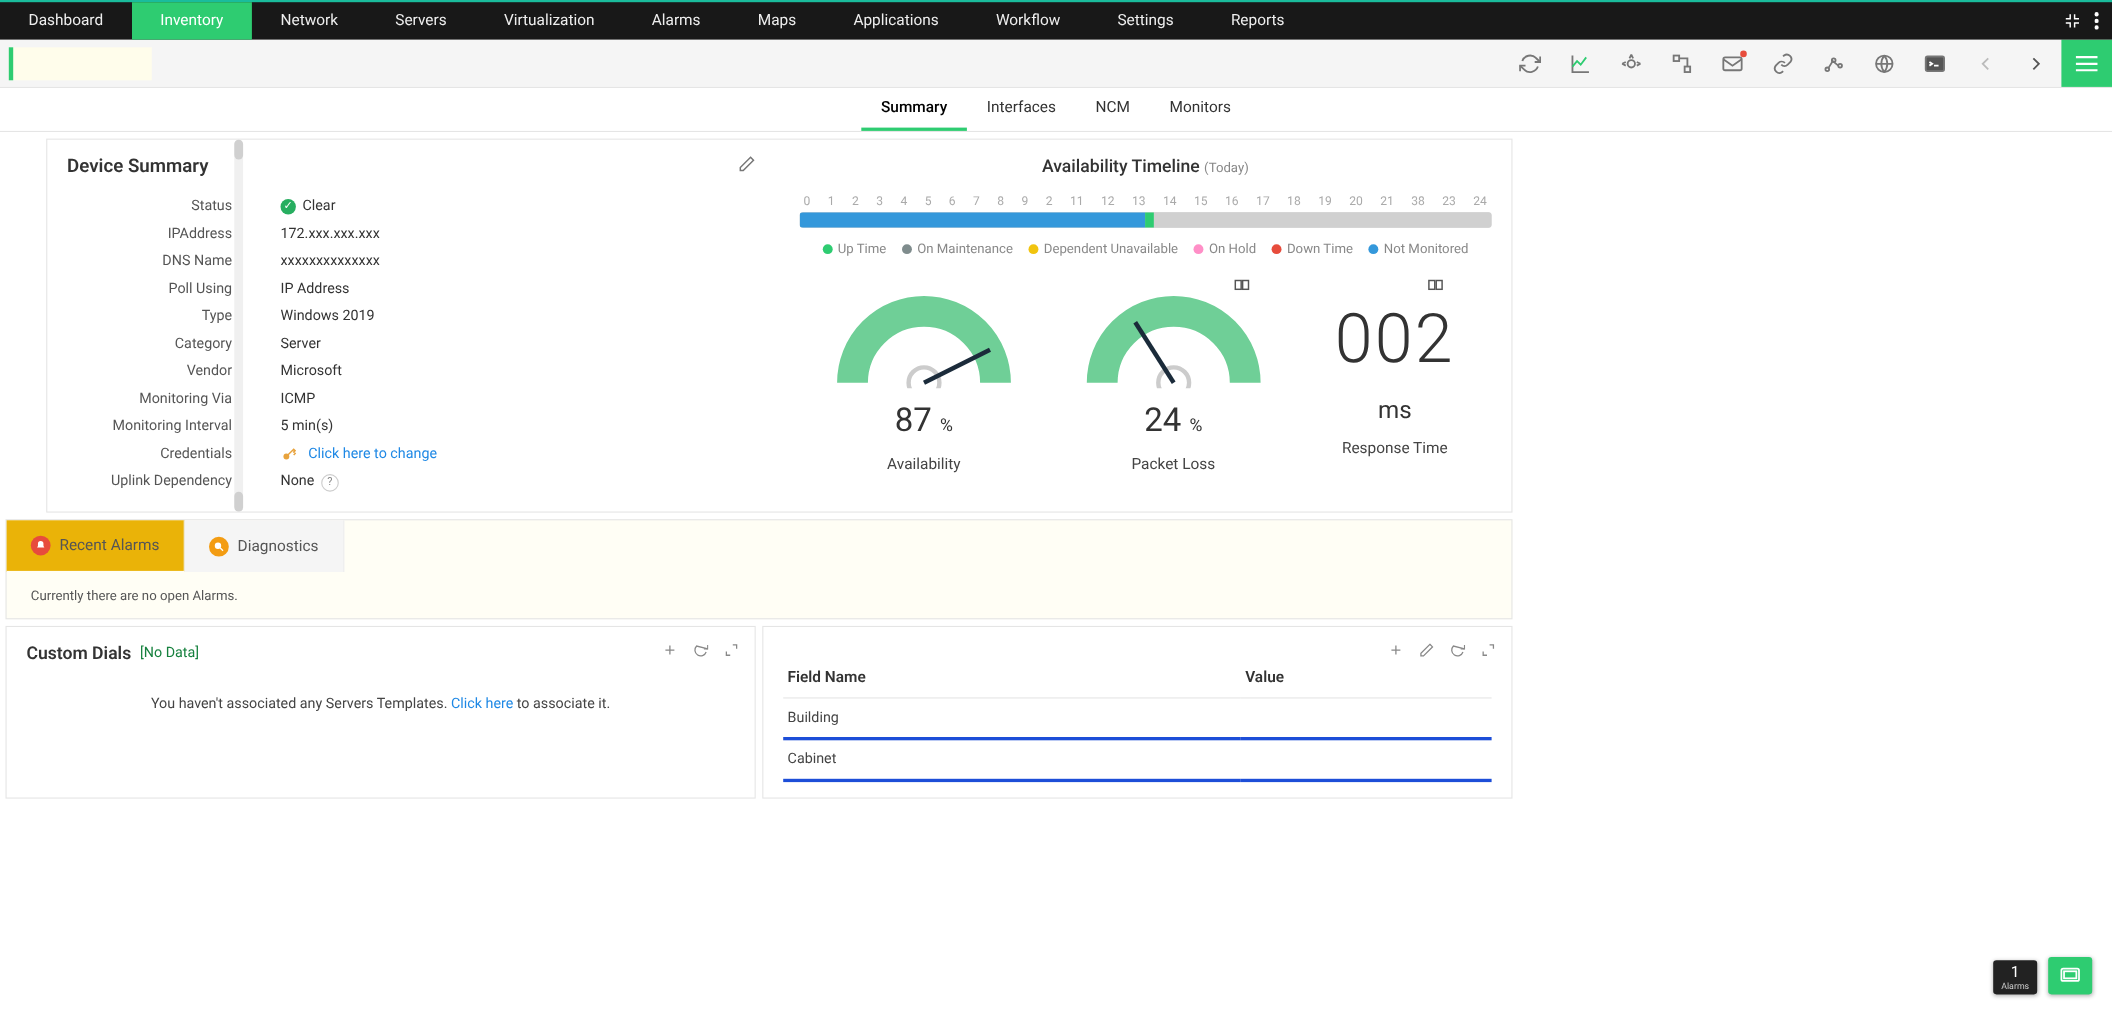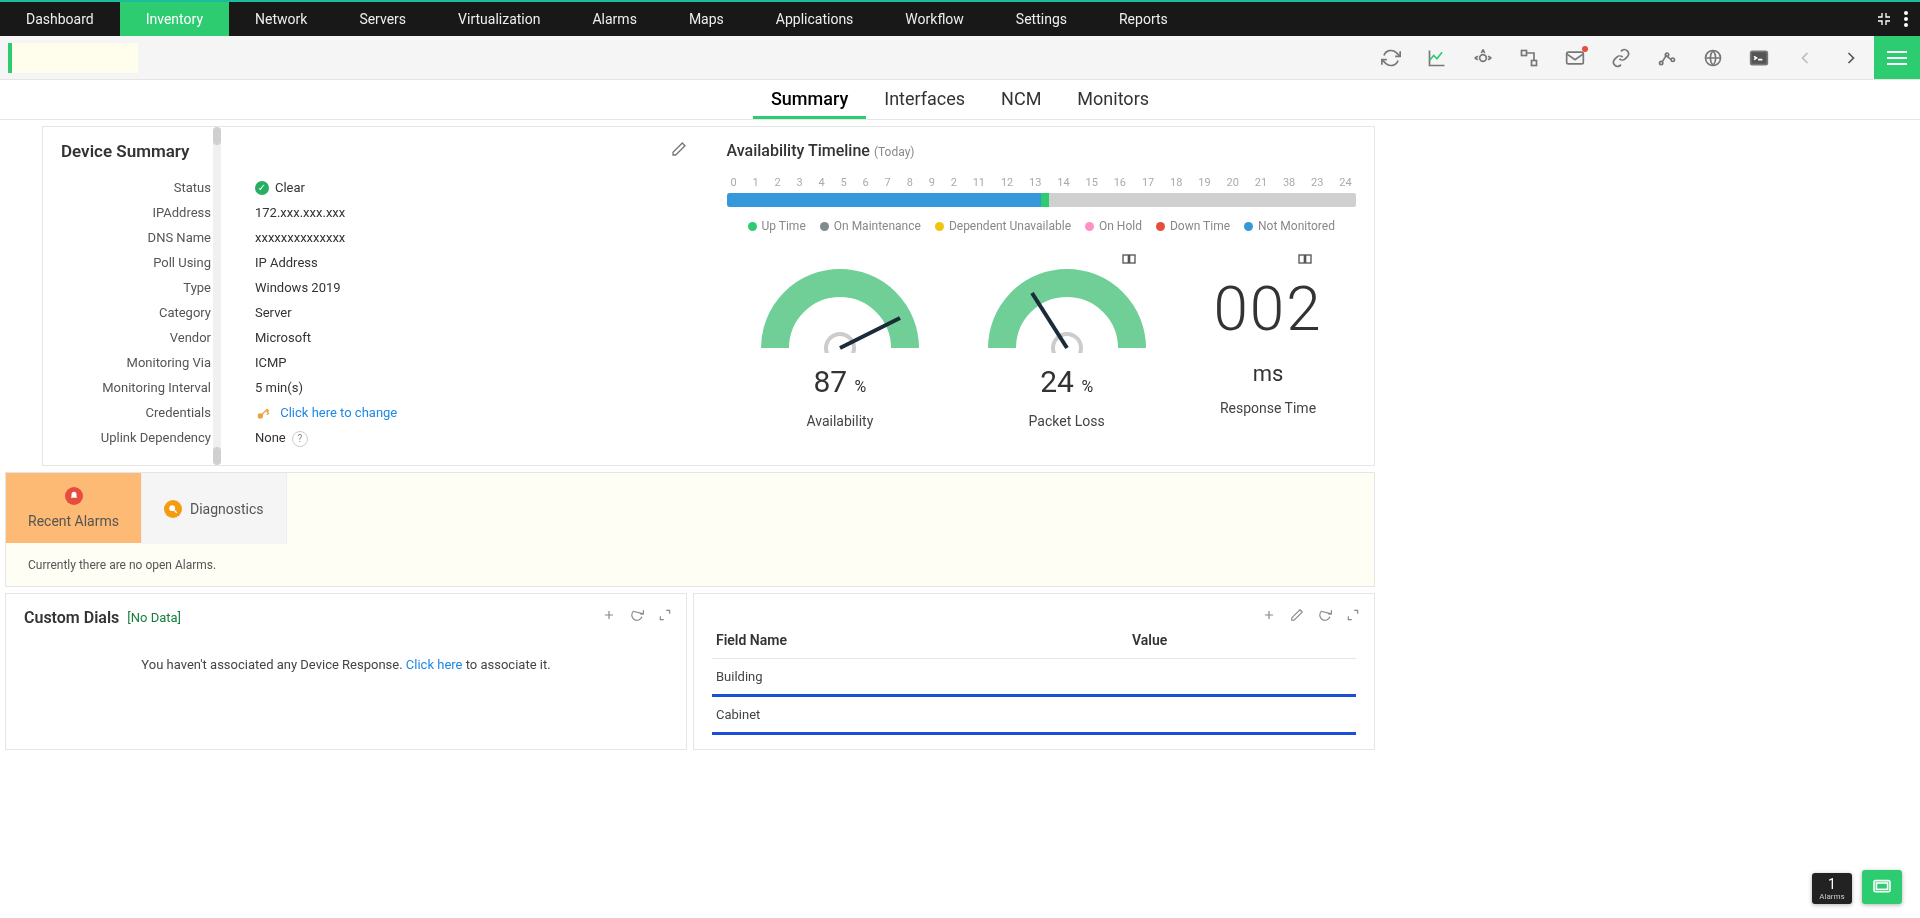--- a/index.html
+++ b/index.html
@@ -80,21 +80,21 @@
   .red-dot{position:absolute; top:10px; right:10px; width:6px;height:6px;background:#e74c3c;border-radius:50%;}
   
   .page-tabs {
     display:flex; justify-content:center;
     border-bottom: 1px solid #e5e5e5;
     height: 40px;
   }
   .page-tabs .tab {
     padding: 0 18px;
     display:flex; align-items:center;
-    font-size:18px;
+    font-size:14px;
     color:#333;
     cursor:pointer;
     border-bottom: 3px solid transparent;
   }
   .page-tabs .tab.active { border-bottom-color:#2ecc71; color:#000; font-weight:500;}
   
   .content {
     width: 1370px;
     margin: 0 0 0 5px;
   }
@@ -121,21 +121,21 @@
     width:8px; background:#f0f0f0; border-radius:4px; position:absolute; left:170px; top:0; bottom:0;
   }
   .ds-scroll::before{content:'';position:absolute;top:0;left:0;right:0;height:18px;background:#d0d0d0;border-radius:4px;}
   .ds-scroll::after{content:'';position:absolute;bottom:0;left:0;right:0;height:18px;background:#d0d0d0;border-radius:4px;}
   .status-clear{ display:inline-flex; align-items:center; gap:6px;}
   .status-clear .dot{width:14px;height:14px;border-radius:50%;background:#27ae60;display:inline-flex;align-items:center;justify-content:center;color:#fff;font-size:10px;}
   .link{ color:#1e88e5; cursor:pointer;}
   .key-icon{width:16px;height:16px;display:inline-block;margin-right:6px;vertical-align:middle;}
   .help-q{display:inline-flex;align-items:center;justify-content:center;width:16px;height:16px;border:1px solid #ccc;border-radius:50%;font-size:10px;color:#888;margin-left:6px;}
   
-  .availability h2{ text-align:left; font-size:16px; font-weight:500; margin-bottom:16px;}
+  .availability h2{ text-align:center; font-size:16px; font-weight:500; margin-bottom:16px;}
   .availability h2 .sub{ font-size:12px; color:#888; font-weight:400;}
   .timeline-hours{ display:flex; justify-content:space-between; font-size:11px; color:#aaa; padding: 0 4px 4px;}
   .timeline-bar{ height:14px; border-radius:3px; background:#d0d0d0; display:flex; overflow:hidden;}
   .timeline-bar .seg-up{ background:#3498db; height:100%; }
   .timeline-bar .seg-maint{ background:#2ecc71; height:100%;}
   .timeline-bar .seg-nm{ background:#d0d0d0; height:100%;}
   .legend{ display:flex; gap:14px; justify-content:center; margin-top:12px; font-size:12px; color:#888; flex-wrap:wrap;}
   .legend .litem{display:flex;align-items:center;gap:5px;}
   .ldot{width:9px;height:9px;border-radius:50%;}
   
@@ -156,21 +156,21 @@
   .alarms-tabs{display:flex;}
   .atab{
     padding:14px 22px;
     border-right:1px solid #eee;
     display:flex;align-items:center;gap:8px;
     cursor:pointer;
     background:#f5f5f5;
     color:#555;
     font-size:14px;
   }
-  .atab.active{background:#fdba74; border-bottom:1px solid #fffef5;flex-direction:column;}
+  .atab.active{background:#eab308; border-bottom:1px solid #fffef5;}
   .atab .circle{width:18px;height:18px;border-radius:50%;display:flex;align-items:center;justify-content:center;}
   .alarms-body{padding:14px 22px;font-size:12px;color:#555;}
   
   .bottom-row{display:flex; gap:6px; margin-top:6px;}
   .panel{border:1px solid #e5e5e5; flex:1; padding:14px 18px; position:relative;}
   .panel h3{font-size:16px;font-weight:600;display:flex;align-items:center;gap:8px;}
   .panel h3 .sub{font-size:13px;color:#15803d;font-weight:400;}
   .panel .panel-actions{position:absolute;top:14px;right:14px;display:flex;gap:14px;color:#888;}
   .panel .panel-actions svg{width:14px;height:14px;cursor:pointer;}
   .custom-dials-msg{padding:30px 0;text-align:center;font-size:13px;color:#444;}
@@ -489,21 +489,21 @@
           </svg>
       <svg viewBox="0 0 24 24" fill="none" stroke="#888" stroke-width="2">
             <path d="M23 4v6h-6"></path>
             <path d="M20.49 15A9 9 0 115.64 5.64L23 10"></path>
           </svg>
       <svg viewBox="0 0 24 24" fill="none" stroke="#888" stroke-width="2">
             <path d="M4 14v6h6M20 10V4h-6"></path>
           </svg>
     </div>
     <div class="custom-dials-msg">
-      <span>You haven't associated any Device Response.  </span><span class="link">Click here</span><span> to associate it.</span>
+      <span>You haven't associated any Servers Templates.  </span><span class="link">Click here</span><span> to associate it.</span>
     </div>
   </div>
 
   <div class="panel">
     <div class="panel-actions">
       <svg viewBox="0 0 24 24" stroke="#888" stroke-width="2">
             <path d="M12 5v14M5 12h14"></path>
           </svg>
       <svg viewBox="0 0 24 24" fill="none" stroke="#888" stroke-width="2">
             <path d="M17 3l4 4L7 21H3v-4z"></path>

